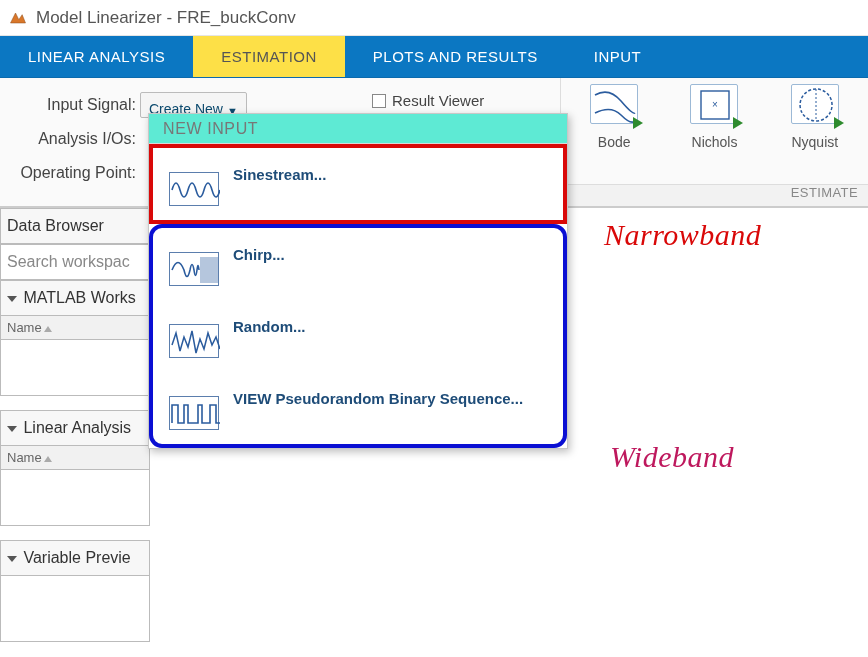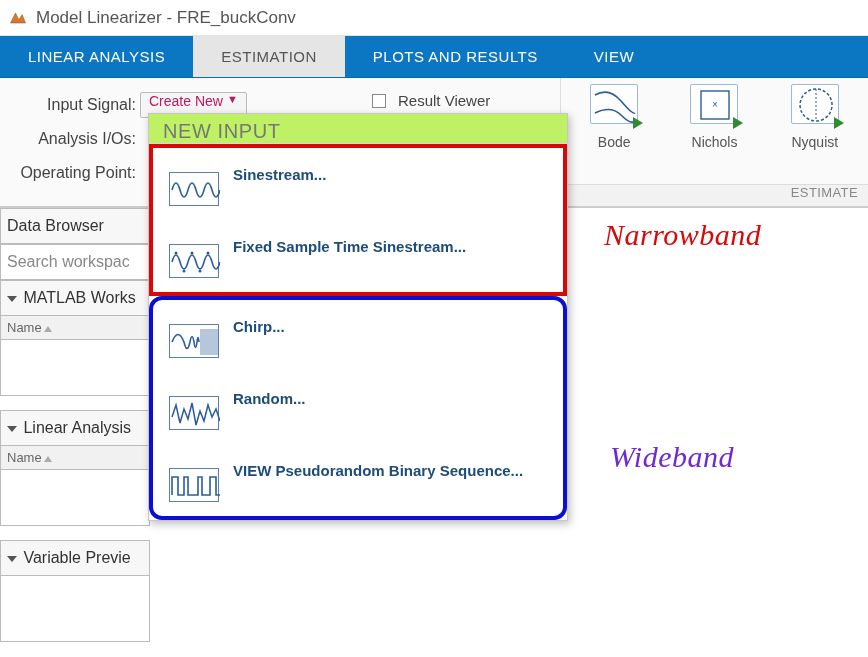--- a/index.html
+++ b/index.html
@@ -43,21 +43,21 @@
     align-items: center;
     justify-content: center;
     padding: 0 28px;
     color: #fff;
     font-size: 15px;
     letter-spacing: 0.5px;
     cursor: pointer;
     white-space: nowrap;
   }
   .tabstrip .tab.active {
-    background: #e5e5e5;
+    background: #fde047;
     color: #555;
   }
   
   .toolstrip {
     display: flex;
     height: 130px;
     border-bottom: 2px solid #ccc;
     background: #fafafa;
     position: relative;
   }
@@ -70,38 +70,38 @@
   .lbl {
     display: inline-block;
     width: 140px;
     text-align: right;
     color: #444;
     font-size: 16px;
     padding-right: 4px;
   }
   .create-btn {
     display: inline-flex;
-    align-items: flex-start;
+    align-items: flex-end;
     height: 26px;
     padding: 0 8px;
     background: #f5f5f5;
     border: 1px solid #bbb;
     border-radius: 2px;
-    color: #be185d;
+    color: #0c4a6e;
     font-size: 14px;
     cursor: pointer;
   }
   .create-btn .caret { margin-left: 4px; font-size: 11px; }
   .result-viewer {
     position: absolute;
     left: 372px;
     top: 14px;
     display: flex;
     align-items: center;
-    gap: 12px;
+    gap: 6px;
     color: #444;
     font-size: 15px;
   }
   .checkbox-ph {
     width: 14px; height:14px; border:1.5px solid #888; background:#fff;
   }
   .ts-right {
     flex: 1;
     display: flex;
     flex-direction: column;
@@ -152,23 +152,23 @@
     left: 148px;
     top: 113px;
     width: 420px;
     background: #fff;
     border: 1px solid #c7c7c7;
     box-shadow: 2px 3px 8px rgba(0,0,0,.25);
     z-index: 20;
   }
   .dd-header {
     height: 30px;
-    background: #bef264;
+    background: #5eead4;
     color: #777;
-    font-size: 20px;
+    font-size: 16px;
     letter-spacing: .6px;
     padding: 6px 14px;
     border-bottom: 1px solid #d8d8d8;
   }
   .dd-group {
     padding: 6px 27px 2px 10px;
   }
   .dd-group.red  { outline: 4px solid #d90808; outline-offset: -4px; }
   .dd-group.blue { outline: 4px solid #0a0fd3; outline-offset: -4px; border-radius: 13px; }
   .dd-item {
@@ -191,21 +191,21 @@
   
   .annot {
     position: absolute;
     font-family: "Segoe Script","Comic Sans MS",cursive;
     font-style: italic;
     font-size: 30px;
     letter-spacing: .5px;
     z-index: 30;
   }
   .annot.red  { color: #d90808; }
-  .annot.blue { color: #6d28d9; }
+  .annot.blue { color: #be185d; }
   
   .left-panels {
     position: absolute;
     left: 0;
     top: 208px;
     width: 150px;
   }
   .panel-hdr {
     border: 1px solid #bbb;
     background: #f7f7f7;
@@ -254,21 +254,21 @@
   <div class="tab">
       <span>LINEAR ANALYSIS</span>
     </div>
   <div class="tab active">
       <span>ESTIMATION</span>
     </div>
   <div class="tab">
       <span>PLOTS AND RESULTS</span>
     </div>
   <div class="tab">
-      <span>VIEW</span>
+      <span>INPUT</span>
     </div>
 </div>
 
 <div class="toolstrip">
   <div class="ts-left">
     <div class="row">
       <span class="lbl">Input Signal:</span>
       <span class="create-btn">
         <span>Create New</span>
         <span class="caret">▼</span>
@@ -361,35 +361,20 @@
 
   <div class="dd-group red">
     <div class="dd-item">
       <div class="thumb">
         <svg viewBox="0 0 50 34" width="50" height="34">
             <path d="M2 17 Q6 3 10 17 T18 17 T26 17 T34 17 T42 17 T50 17" stroke="#2b5c9e" stroke-width="1.6" fill="none"></path>
           </svg>
       </div>
       <span>Sinestream...</span>
     </div>
-    <div class="dd-item">
-      <div class="thumb">
-        <svg viewBox="0 0 50 34" width="50" height="34">
-            <path d="M2 17 Q6 3 10 17 T18 17 T26 17 T34 17 T42 17 T50 17" stroke="#2b5c9e" stroke-width="1.6" fill="none"></path>
-            <g fill="#2b5c9e">
-              <circle cx="6" cy="8" r="1.5"></circle>
-              <circle cx="14" cy="26" r="1.5"></circle>
-              <circle cx="22" cy="8" r="1.5"></circle>
-              <circle cx="30" cy="26" r="1.5"></circle>
-              <circle cx="38" cy="8" r="1.5"></circle>
-            </g>
-          </svg>
-      </div>
-      <span>Fixed Sample Time Sinestream...</span>
-    </div>
   </div>
 
   <div class="dd-group blue">
     <div class="dd-item">
       <div class="thumb">
         <svg viewBox="0 0 50 34" width="50" height="34">
             <path d="M2 17 Q8 2 14 17 Q17 30 20 17 Q22 6 24 17 Q25.5 28 27 17 Q28 8 29 17" stroke="#2b5c9e" stroke-width="1.6" fill="none"></path>
             <rect x="30" y="4" width="18" height="26" fill="#2b5c9e" opacity=".35"></rect>
           </svg>
       </div>

